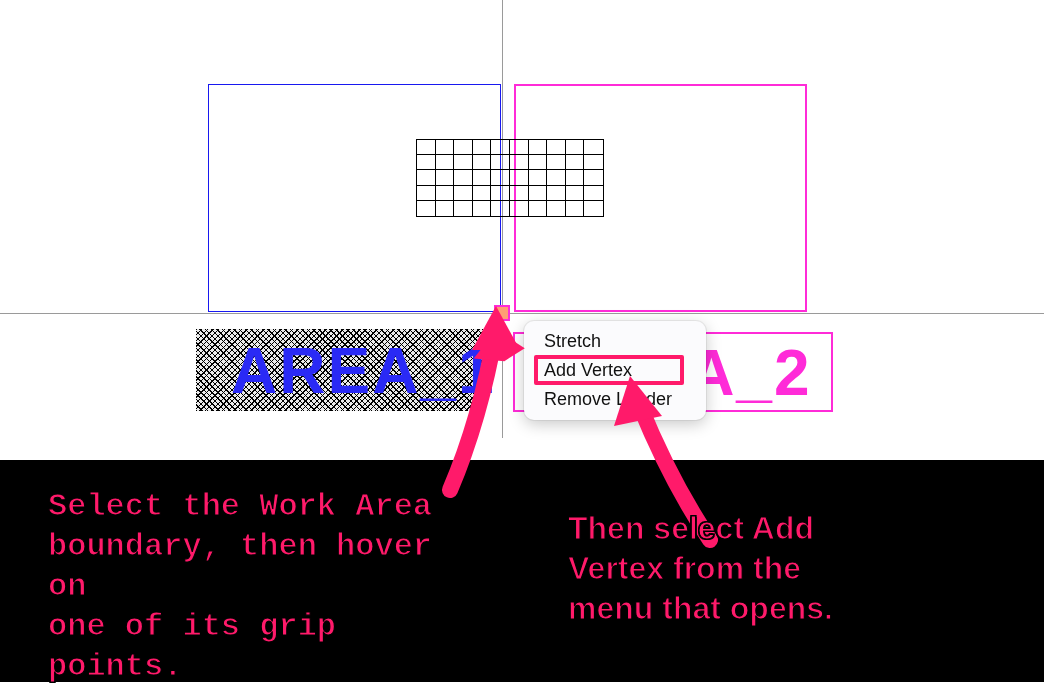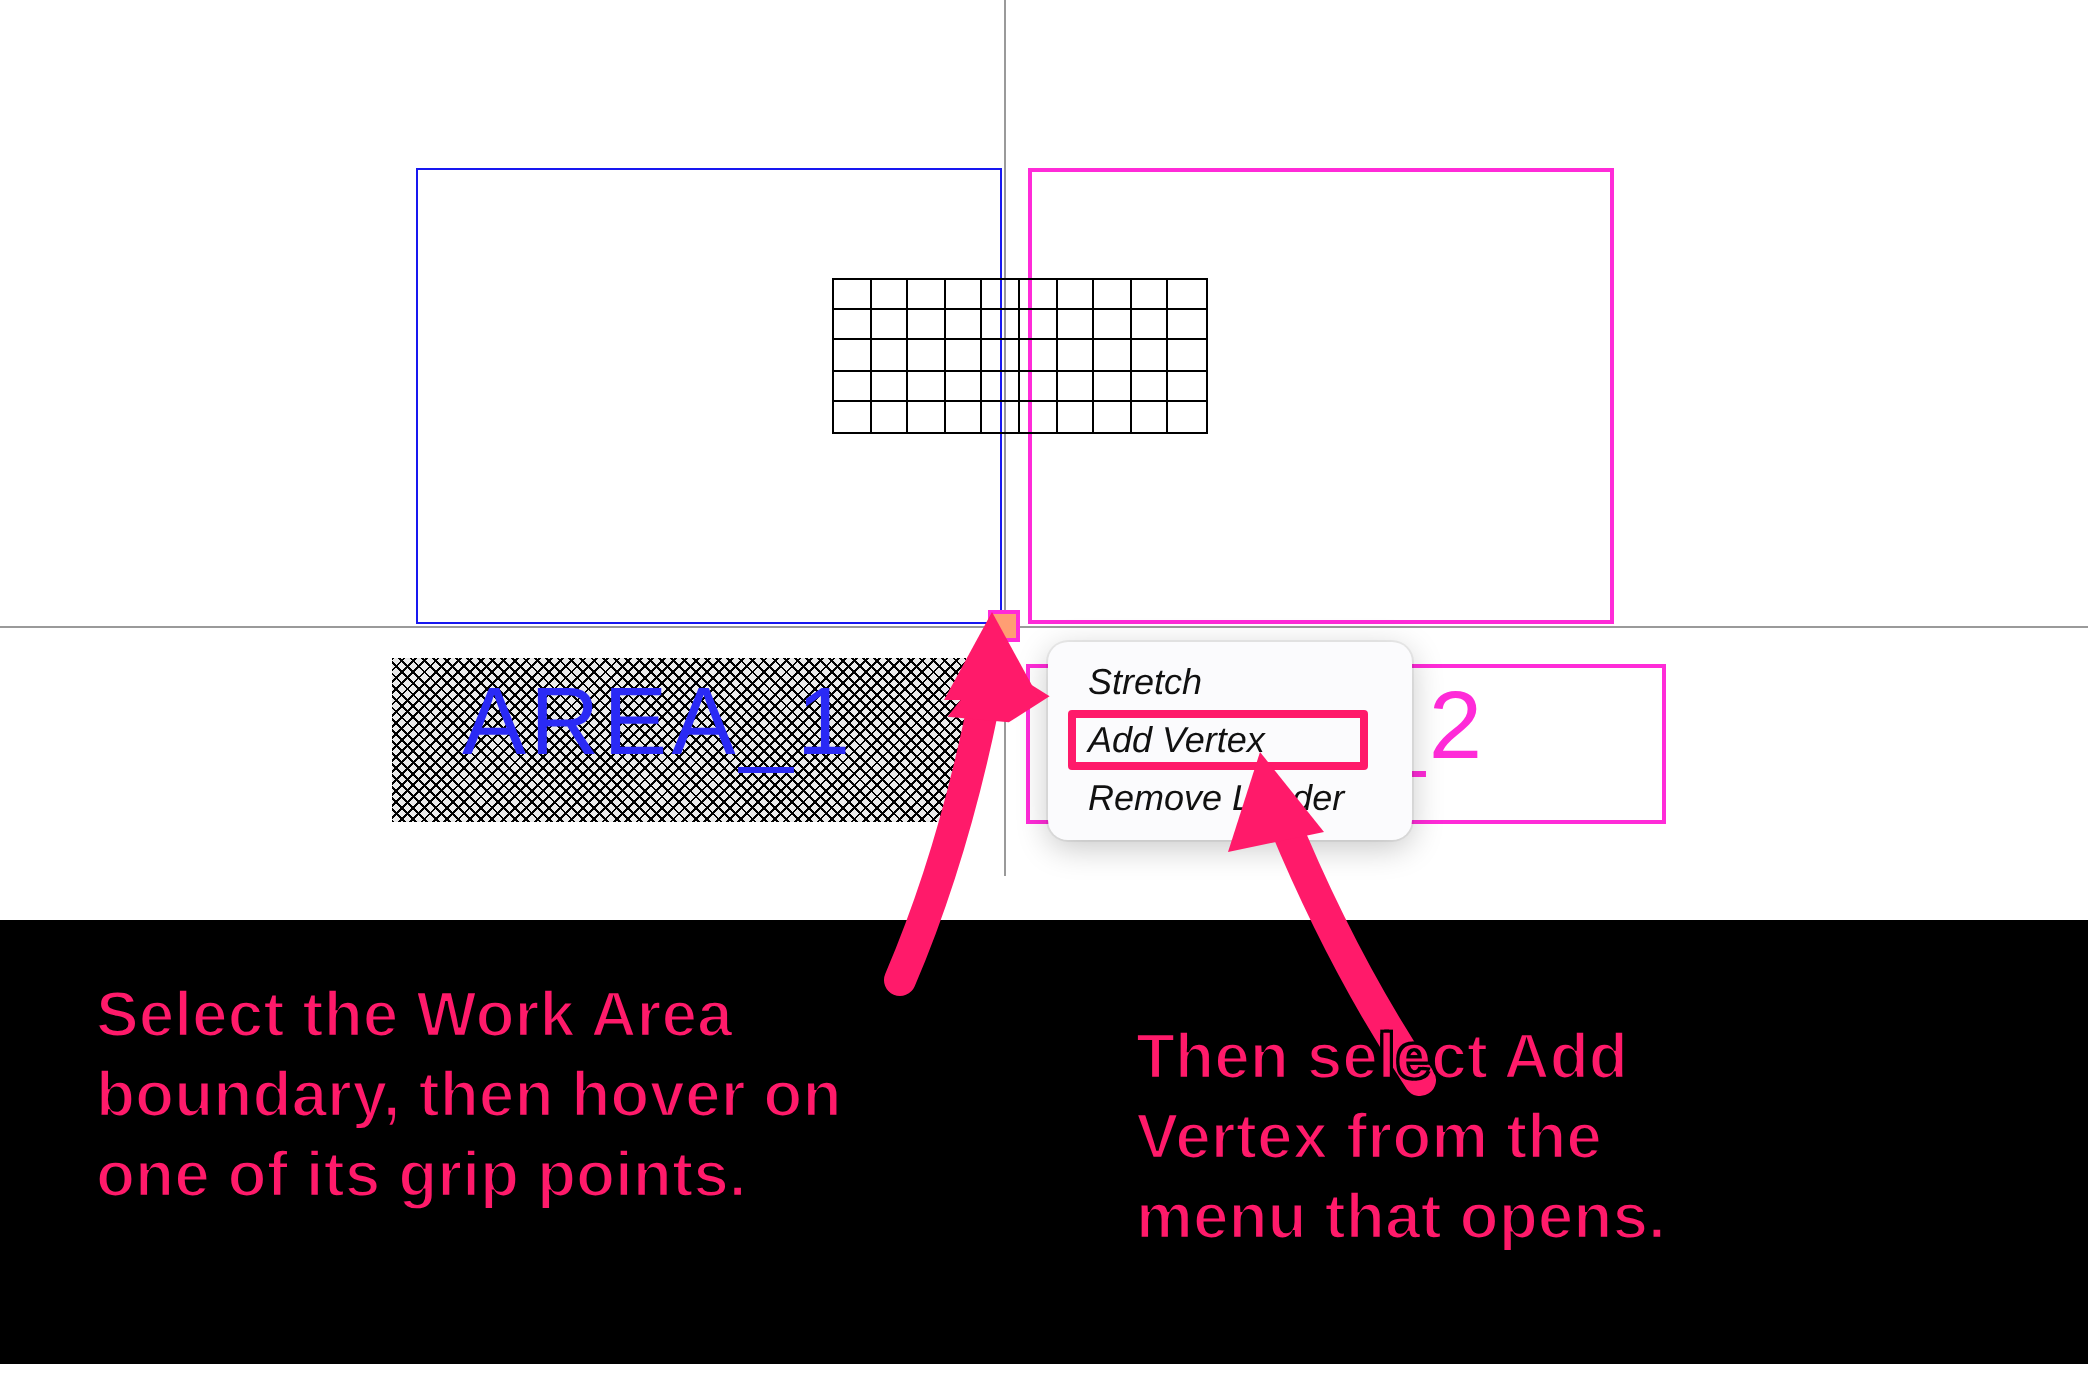--- a/index.html
+++ b/index.html
@@ -47,22 +47,22 @@
     position: absolute;
     left: 196px; top: 329px; width: 287px; height: 82px;
     background-image:
       repeating-linear-gradient(45deg, #000 0 1px, transparent 1px 4px),
       repeating-linear-gradient(-45deg, #000 0 1px, transparent 1px 4px);
     background-color: #eaeaea;
   }
 
   .area-label {
     position: absolute;
-    font-size: 48px;
-    font-weight: 400;
+    font-size: 64px;
+    font-weight: 700;
     letter-spacing: 2px;
     white-space: nowrap;
     text-align: center;
   }
   .area1-label { left: 231px; top: 334px; color: #2a2af5; }
   .area2-label { left: 547px; top: 336px; color: #ff2bd8; }
 
   
   .mini-grid {
     position: absolute;
@@ -98,21 +98,20 @@
     border-radius: 10px;
     box-shadow: 0 4px 16px rgba(0,0,0,0.22), 0 0 0 1px rgba(0,0,0,0.06);
     padding: 6px 0;
     font-size: 18px;
     color: #111;
   }
   .context-menu .item {
     padding: 4px 20px;
     cursor: default;
     white-space: nowrap;
-    font-style: italic;
   }
   .context-menu .highlight-box {
     position: absolute;
     left: 10px; top: 34px;
     width: 150px; height: 30px;
     border: 4px solid #ff1a6a;
     border-radius: 2px;
     pointer-events: none;
   }
 
@@ -122,21 +121,21 @@
     font-weight: 700;
     font-size: 32px;
     line-height: 1.25;
     color: #ff1a6a;
     -webkit-text-stroke: 1.2px #000;
     text-shadow:
       -1px -1px 0 #000, 1px -1px 0 #000,
       -1px 1px 0 #000, 1px 1px 0 #000;
     white-space: pre-line;
   }
-  .anno-left { left: 48px; top: 487px; width: 430px; }
+  .anno-left { left: 48px; top: 487px; width: 430px; font-family: Liberation Mono, monospace; }
   .anno-right { left: 568px; top: 508px; width: 420px; }
 
   
   .arrow-svg {
     position: absolute;
     overflow: visible;
     pointer-events: none;
   }
 
   

